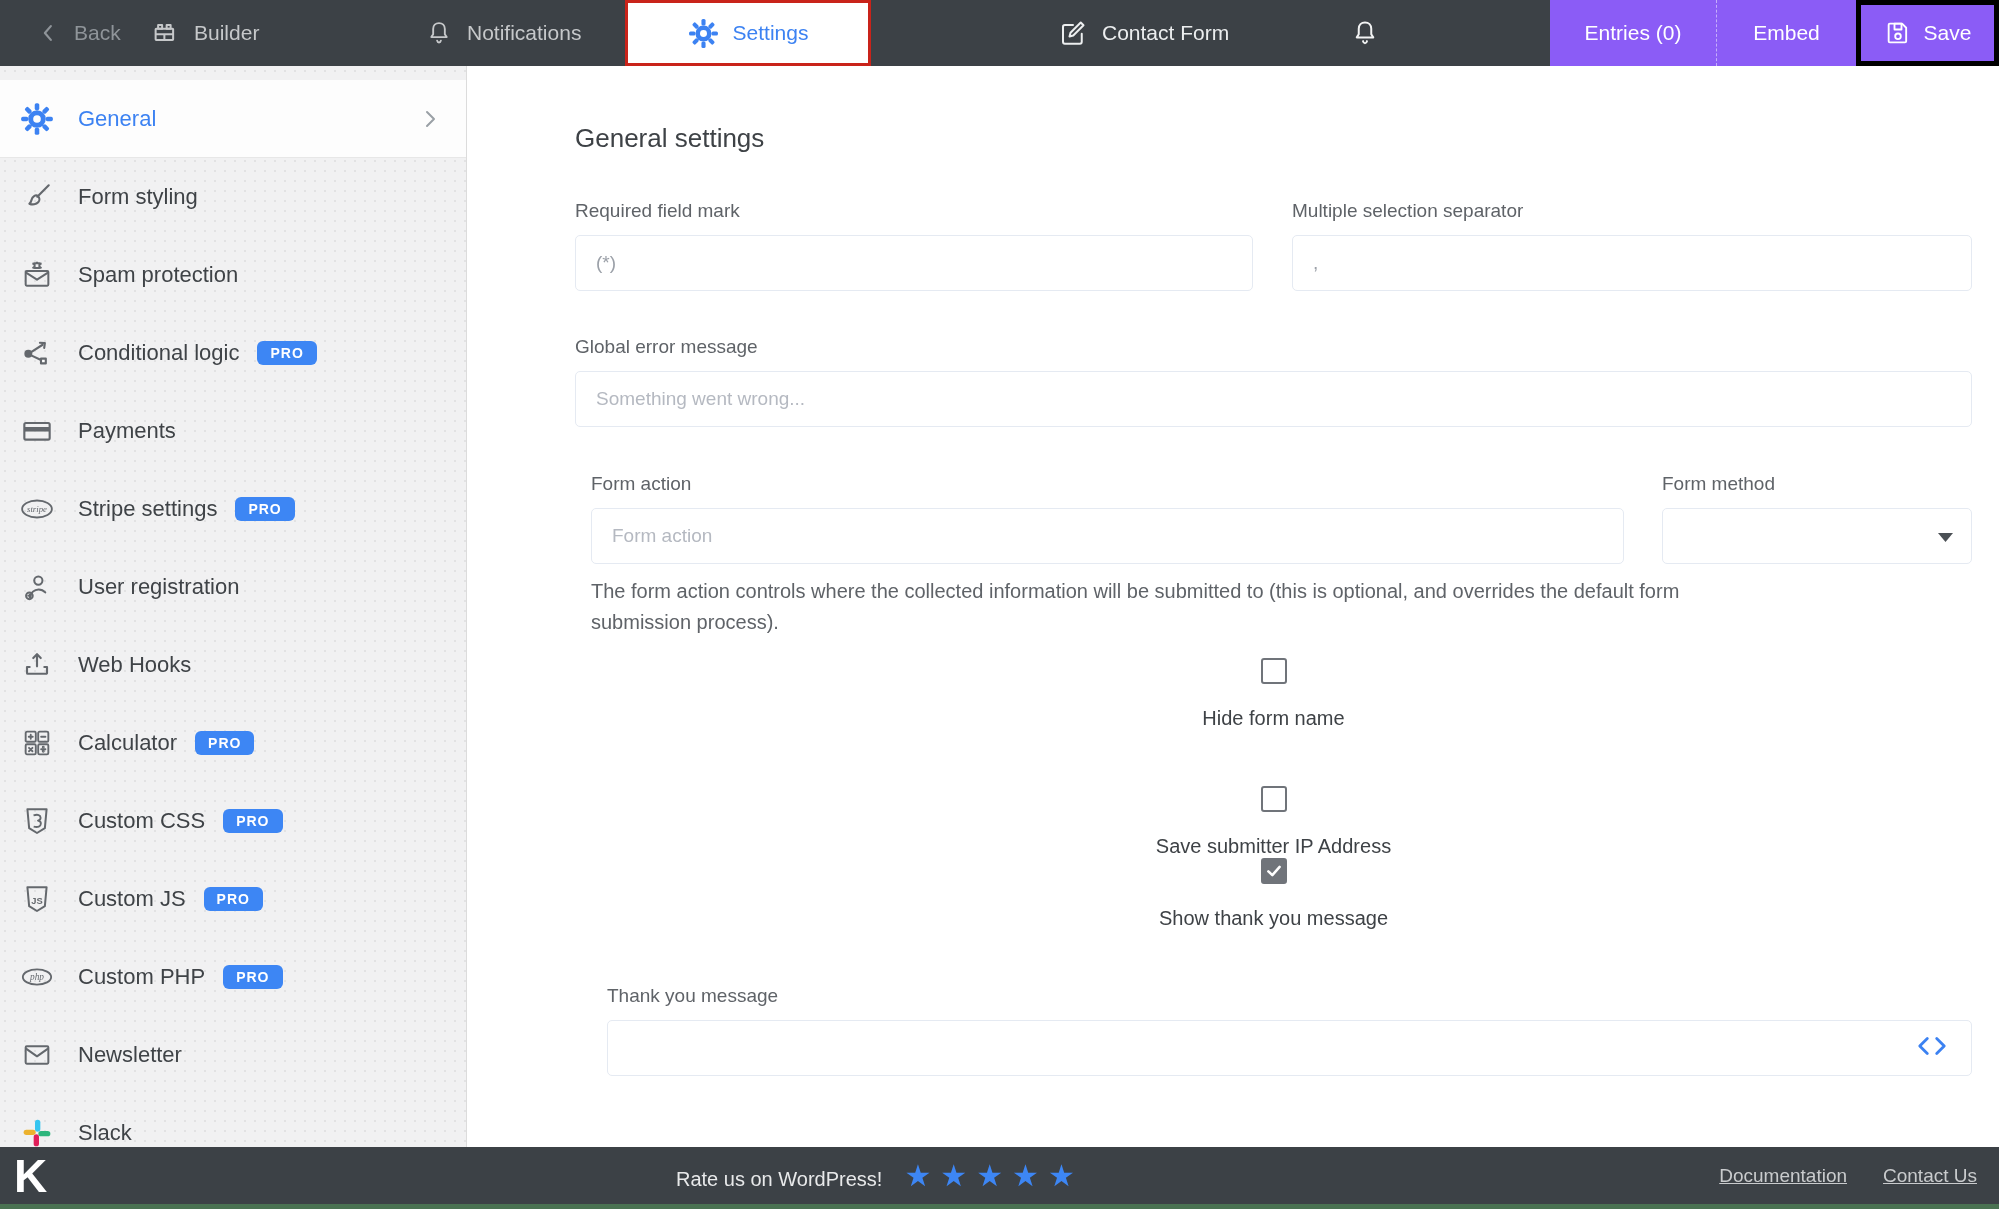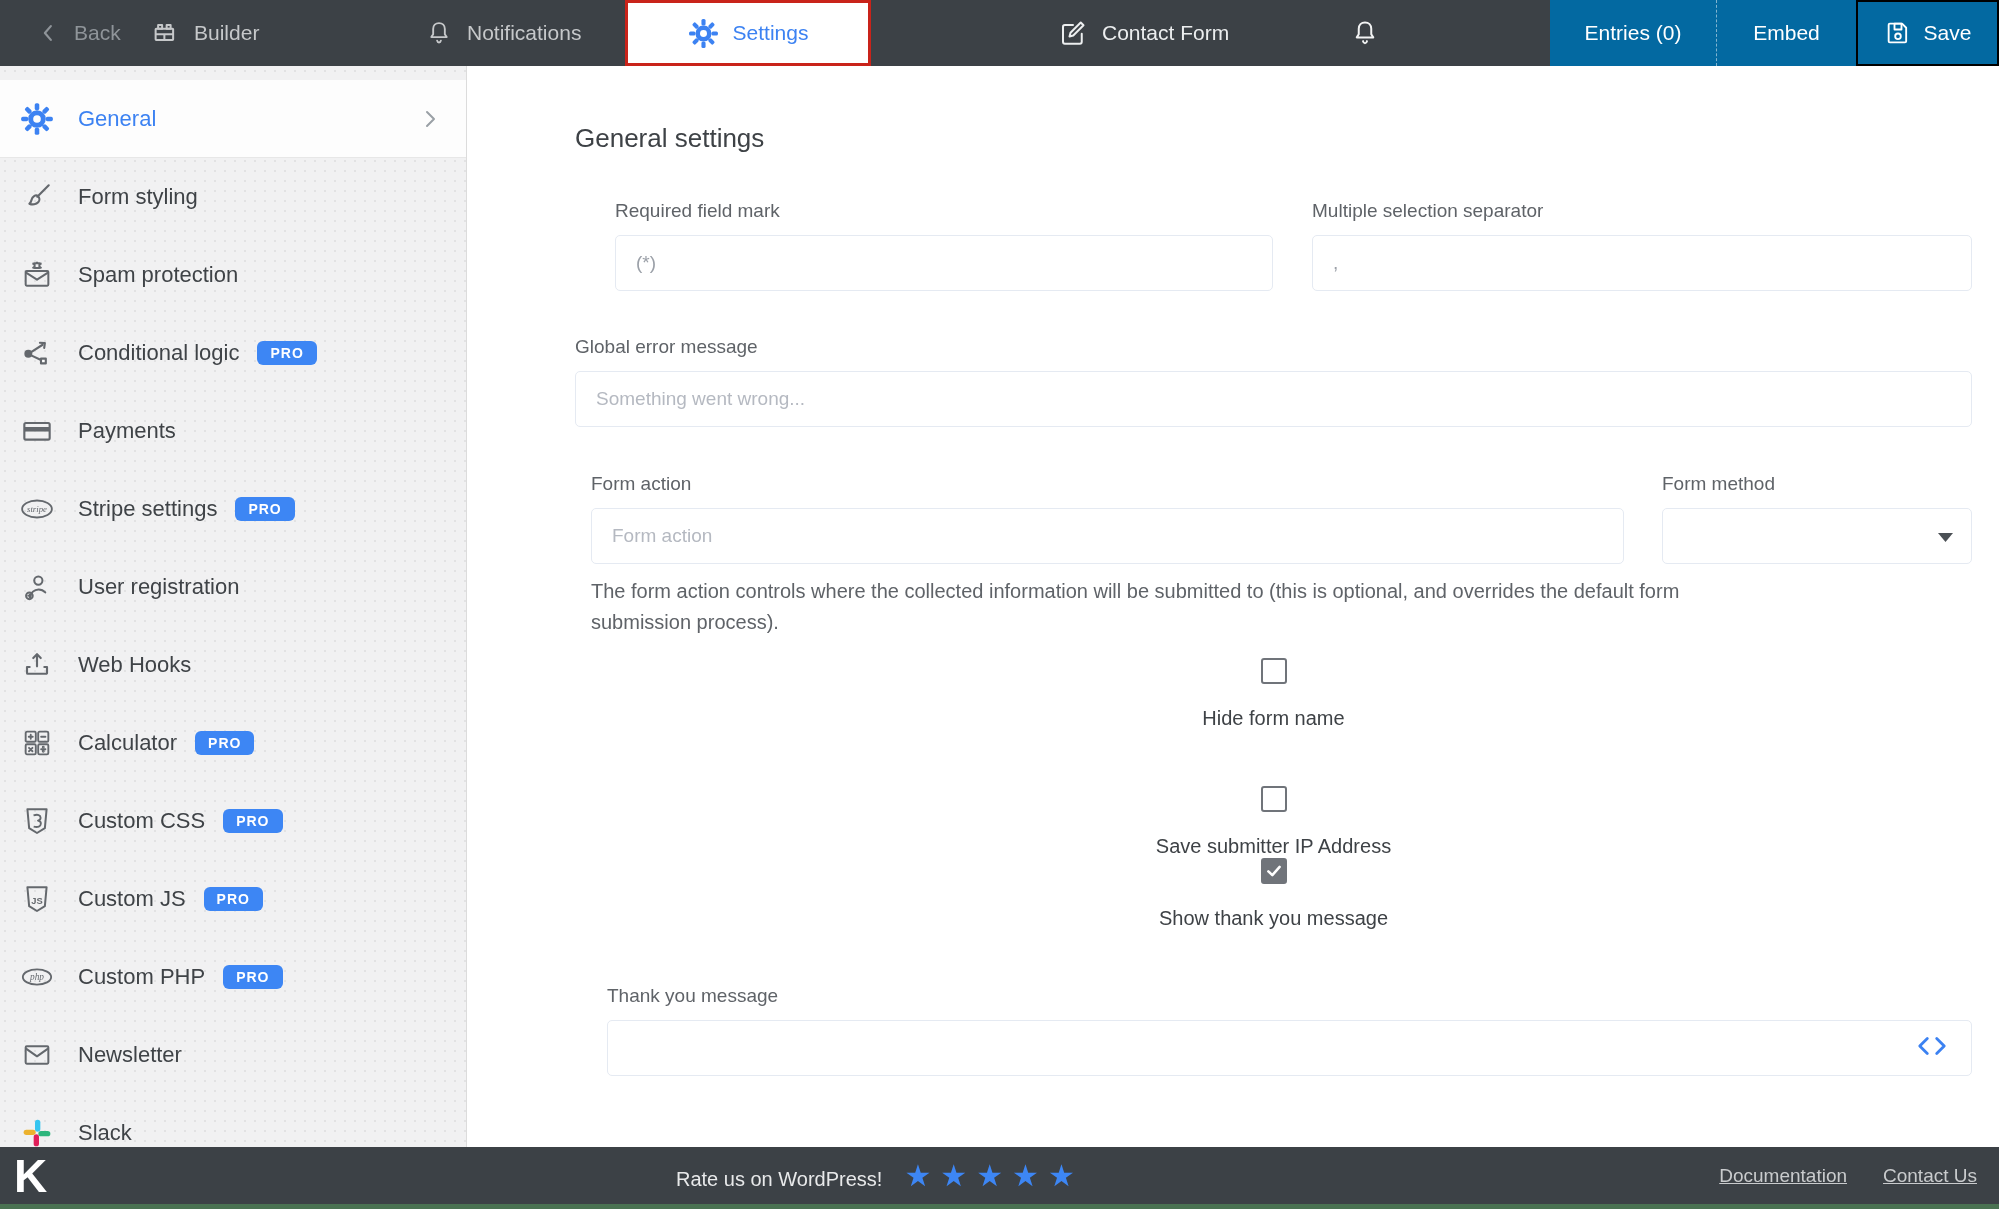--- a/index.html
+++ b/index.html
@@ -20,26 +20,26 @@
   .tb-builder { left:150px; }
   .tb-notifications { left:425px; }
   .tb-settings {
     left:625px; width:246px; justify-content:center;
     background:#ffffff; border:3px solid #c9231a; color:#3c82f2;
   }
   .tb-formtitle { left:1058px; color:#eceeef; }
   .tb-bell { left:1350px; }
   .tb-actions {
     position:absolute; right:0; top:0; height:67px; width:449px;
-    background:#0369a1; display:flex; color:#fff;
+    background:#8b5cf6; display:flex; color:#fff;
   }
   .tb-btn { height:66px; display:flex; align-items:center; justify-content:center; gap:12px; font-size:21px; cursor:pointer; }
   .tb-entries { width:166px; }
   .tb-embed { width:140px; border-left:1px dashed rgba(255,255,255,.5); }
-  .tb-save { width:143px; border:2px solid #000000; }
+  .tb-save { width:143px; border:5px solid #000000; }
 
   
   .sidebar {
     position:absolute; top:66px; left:0; width:467px; bottom:62px;
     background:#f1f1f2;
     background-image:radial-gradient(circle,#e2e2e3 1.1px,transparent 1.1px);
     background-size:10px 10px;
     border-right:1px solid #dcdcdc; overflow:hidden; padding-top:14px;
   }
   .sb-item {
@@ -67,21 +67,21 @@
   .f-label { display:block; font-size:19px; color:#5f6368; }
   .row { display:flex; gap:39px; }
   .mt46 { margin-top:46px; }
   .mt45 { margin-top:45px; }
   .inp {
     margin-top:13px; height:56px; width:100%;
     border:1px solid #e5eaf2; border-radius:5px; background:#fff;
     font-family:inherit; font-size:19px; color:#9ba0a8; padding:0 20px; outline:none;
   }
   .inp::placeholder { color:#b5b9c1; opacity:1; }
-  .col-half1 { width:678px;margin-left:40px; }
+  .col-half1 { width:678px; }
   .col-half2 { width:680px; }
   .col-action { width:1033px; }
   .col-method { width:320px; }
   .select-box {
     margin-top:13px; height:56px; border:1px solid #e5eaf2; border-radius:5px;
     background:#fff; position:relative; cursor:pointer;
   }
   .select-box svg { position:absolute; right:18px; top:24px; }
   .help {
     margin-top:12px; width:1170px; font-size:20px; line-height:1.55; color:#5f6368;

